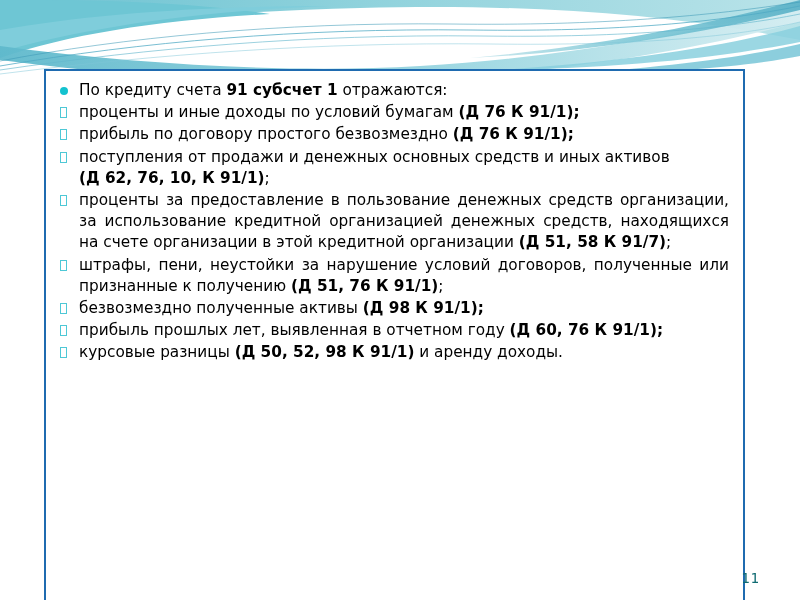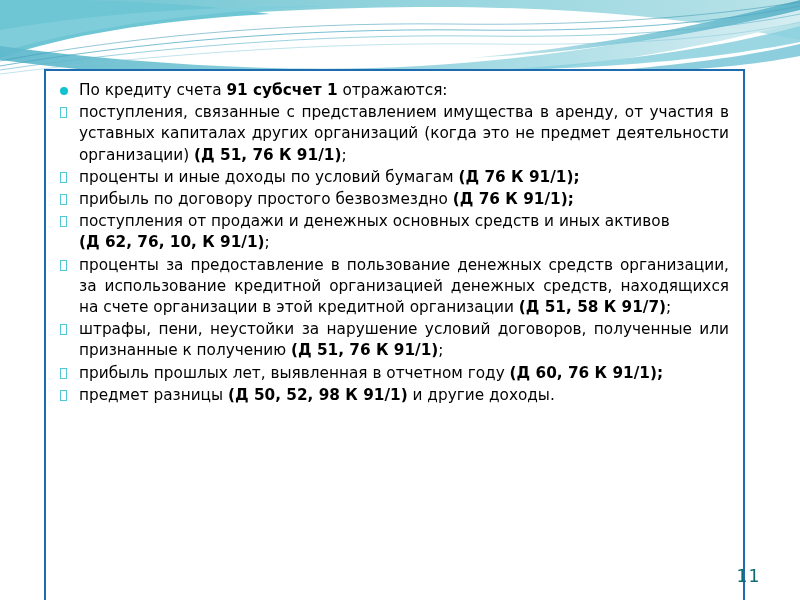--- a/index.html
+++ b/index.html
@@ -91,21 +91,21 @@
   }
 
   .b { font-weight: bold; }
 
   
   #page-number {
     position: absolute;
     right: 40px;
     bottom: 14px;
     font-family: "DejaVu Sans Mono", "Liberation Mono", monospace;
-    font-size: 18px;
+    font-size: 14px;
     color: #0f6b72;
     letter-spacing: 1px;
   }
 </style>
 </head>
 <body>
 
 <div id="slide">
 
   <div id="header-decor">
@@ -142,26 +142,26 @@
       <path d="M0,66 C140,42 300,28 470,30 C620,32 720,22 800,6" fill="none" stroke="#4fa9c4" stroke-width="0.9" opacity="0.85"></path>
       <path d="M0,70 C150,48 310,34 480,36 C630,38 730,28 800,14" fill="none" stroke="#63b7cd" stroke-width="0.8" opacity="0.8"></path>
       <path d="M0,74 C160,54 320,42 490,44 C640,46 740,36 800,22" fill="none" stroke="#7ec6d8" stroke-width="0.7" opacity="0.7"></path>
       <path d="M0,61 C120,38 280,22 450,24 C600,26 710,16 800,2" fill="none" stroke="#3f9ab8" stroke-width="0.8" opacity="0.7"></path>
     </svg>
   </div>
 
   <div id="content-box">
     <ul class="bullets">
         <li class="bullet-item no-justify"><span class="mk-dot"></span><span>По кредиту  счета </span><span class="b">91 субсчет 1</span><span> отражаются:</span></li>
-        <li class="bullet-item"><span class="mk-box"></span><span>поступления, связанные с представлением имущества в аренду, от участия в уставных капиталах других организаций (когда это не предмет деятельности организации) </span><span class="b">(Д 51, 76  К 91/1)</span><span>;</span></li>
         <li class="bullet-item no-justify"><span class="mk-box"></span><span>проценты и иные доходы по условий бумагам </span><span class="b">(Д 76 К 91/1);</span></li>
         <li class="bullet-item no-justify"><span class="mk-box"></span><span>прибыль по договору простого безвозмездно </span><span class="b">(Д 76 К 91/1);</span></li>
         <li class="bullet-item no-justify"><span class="mk-box"></span><span>поступления от продажи и денежных основных средств и иных активов</span><br><span class="b"> (Д 62, 76, 10, К 91/1)</span><span>;</span></li>
         <li class="bullet-item"><span class="mk-box"></span><span>проценты за предоставление в пользование денежных средств организации, за использование кредитной организацией денежных средств, находящихся на счете организации в этой кредитной организации </span><span class="b">(Д 51, 58 К 91/7)</span><span>;</span></li>
         <li class="bullet-item"><span class="mk-box"></span><span>штрафы, пени, неустойки за нарушение условий договоров, полученные или признанные к получению </span><span class="b">(Д 51, 76 К 91/1)</span><span>;</span></li>
+        <li class="bullet-item no-justify"><span class="mk-box"></span><span>безвозмездно полученные активы </span><span class="b">(Д 98 К 91/1);</span></li>
         <li class="bullet-item no-justify"><span class="mk-box"></span><span>прибыль прошлых лет, выявленная в отчетном году </span><span class="b">(Д 60, 76 К 91/1);</span></li>
-        <li class="bullet-item no-justify"><span class="mk-box"></span><span>предмет разницы </span><span class="b">(Д 50, 52, 98 К 91/1)</span><span> и другие доходы.</span></li>
+        <li class="bullet-item no-justify"><span class="mk-box"></span><span>курсовые разницы </span><span class="b">(Д 50, 52, 98 К 91/1)</span><span> и аренду доходы.</span></li>
       </ul>
   </div>
 
   <div id="page-number">11</div>
 
 </div>
 
 </body></html>

